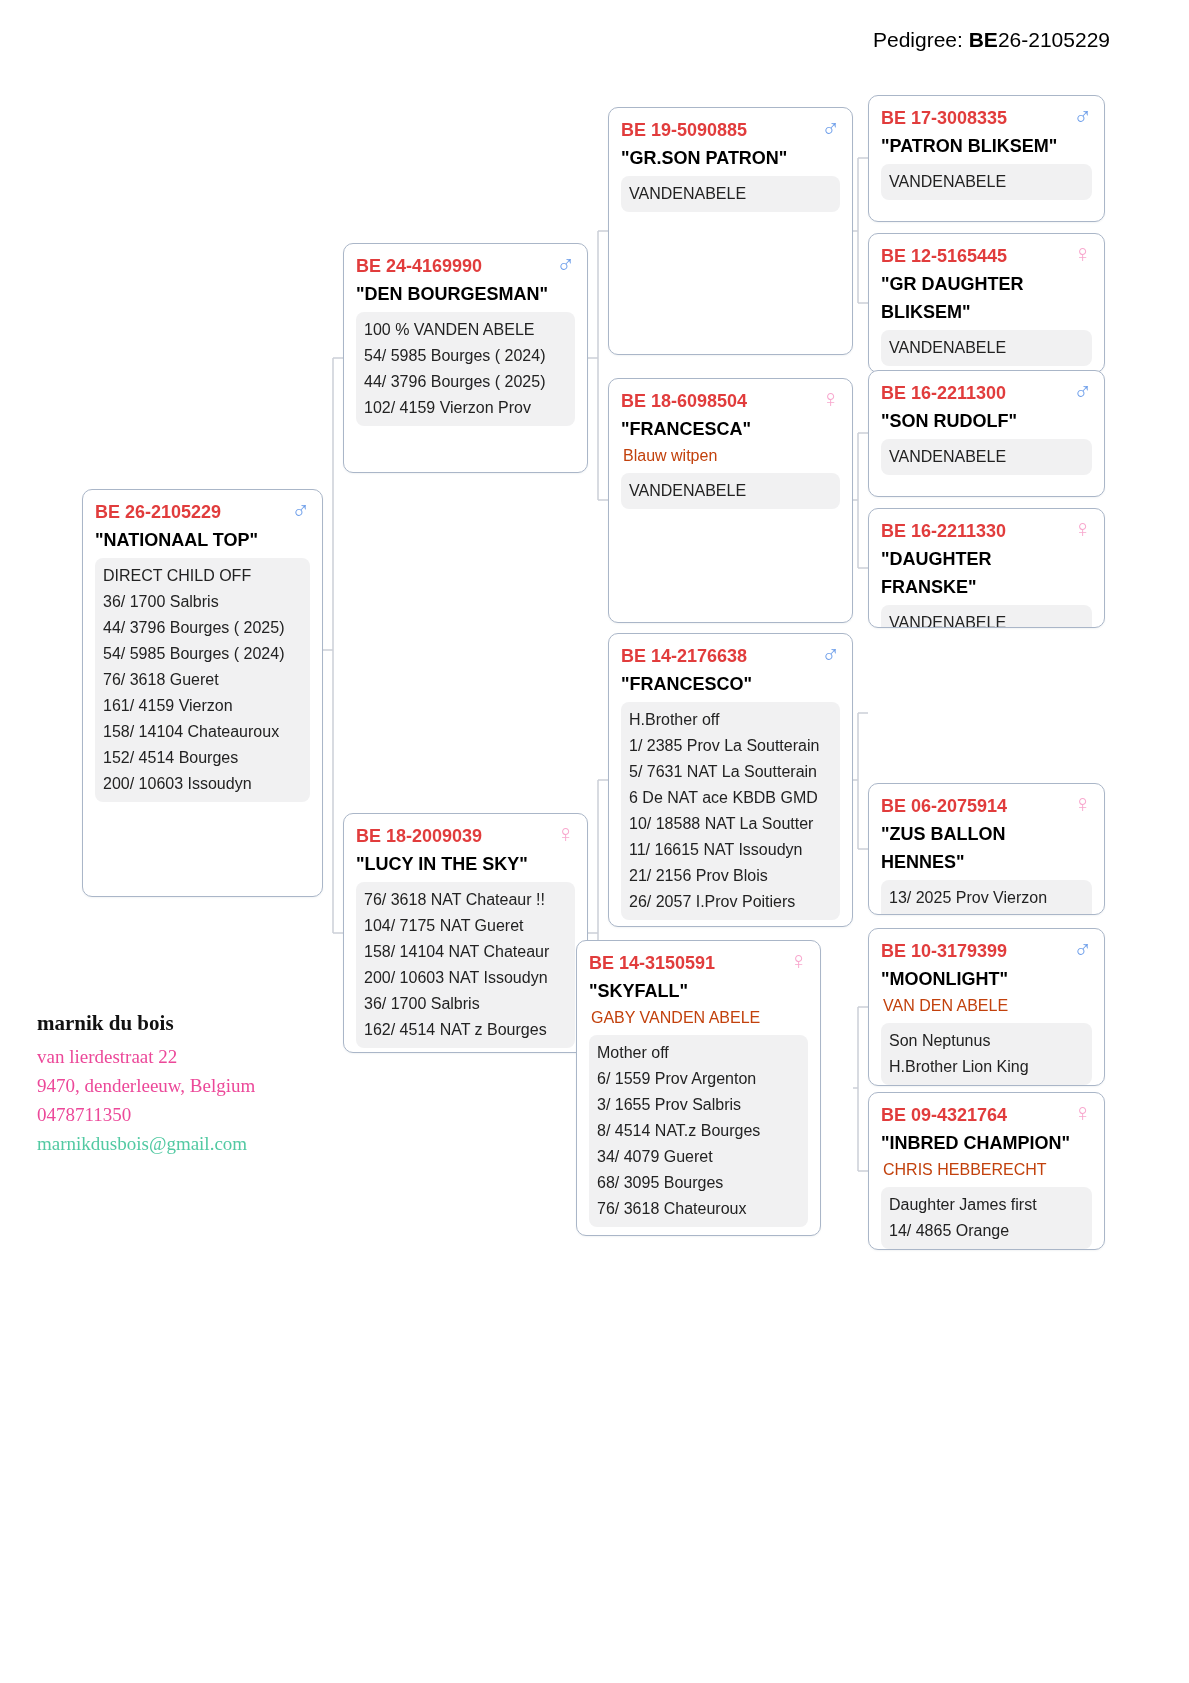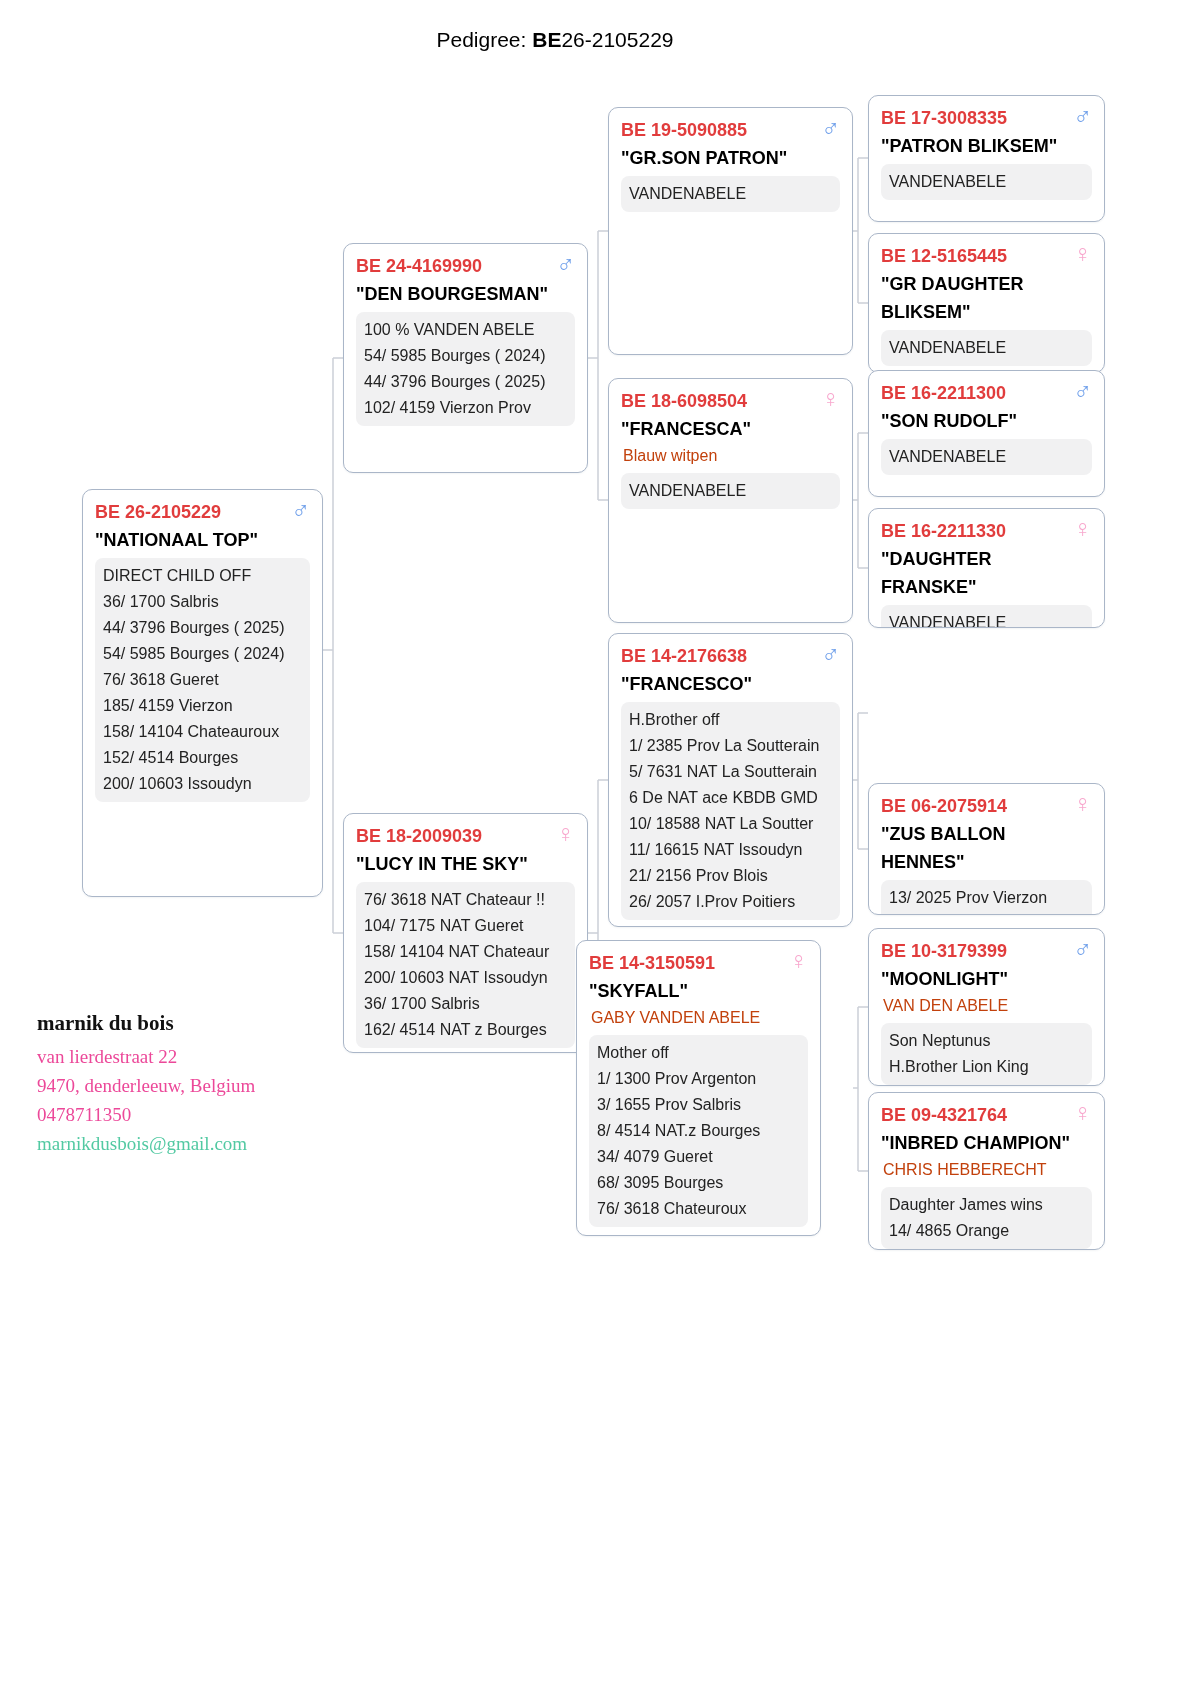--- a/index.html
+++ b/index.html
@@ -11,21 +11,21 @@
     --info-bg:#f1f1f2;
     --connector:#ccd0d8;
   }
   *{box-sizing:border-box;margin:0;padding:0;}
   html,body{background:#fff;}
   body{
     width:1189px;height:1683px;position:relative;overflow:hidden;
     font-family:"Liberation Sans", sans-serif;color:#111;
   }
   .page-title{
-    position:absolute;left:0;top:28px;width:1110px;text-align:center;
+    position:absolute;left:0;top:28px;width:1110px;text-align:right;
     font-size:21px;color:#000;
   }
   .page-title b{font-weight:bold;}
   .tree{position:absolute;left:0;top:0;width:1189px;height:1683px;}
   svg.connectors{position:absolute;left:0;top:0;z-index:0;}
   .box{
     position:absolute;z-index:1;background:#fff;
     border:1.5px solid var(--box-border);border-radius:10px;
     padding:8px 12px 10px 12px;overflow:hidden;
     box-shadow:0 1px 2px rgba(40,60,90,0.06);
@@ -69,21 +69,21 @@
       <span class="sex-icon" data-sex="male"></span>
     </div>
     <div class="pigeon-name">"NATIONAAL TOP"</div>
     <div class="pre-info"></div>
     <div class="info-panel">
         <div class="info-line">DIRECT CHILD OFF</div>
         <div class="info-line">36/ 1700 Salbris</div>
         <div class="info-line">44/ 3796 Bourges ( 2025)</div>
         <div class="info-line">54/ 5985 Bourges ( 2024)</div>
         <div class="info-line">76/ 3618 Gueret</div>
-        <div class="info-line">185/ 4159 Vierzon</div>
+        <div class="info-line">161/ 4159 Vierzon</div>
         <div class="info-line">158/ 14104 Chateauroux</div>
         <div class="info-line">152/ 4514 Bourges</div>
         <div class="info-line">200/ 10603 Issoudyn</div>
       </div>
   </div>
 
   <div class="box" style="left:343px;top:243px;width:245px;height:230px">
     <div class="box-head">
       <span class="ring">BE 24-4169990</span>
       <span class="sex-icon" data-sex="male"></span>
@@ -164,21 +164,21 @@
     <div class="box-head">
       <span class="ring">BE 14-3150591</span>
       <span class="sex-icon" data-sex="female"></span>
     </div>
     <div class="pigeon-name">"SKYFALL"</div>
     <div class="pre-info">
         <div class="info-line">GABY VANDEN ABELE</div>
       </div>
     <div class="info-panel">
         <div class="info-line">Mother off</div>
-        <div class="info-line">1/ 1300 Prov Argenton</div>
+        <div class="info-line">6/ 1559 Prov Argenton</div>
         <div class="info-line">3/ 1655 Prov Salbris</div>
         <div class="info-line">8/ 4514 NAT.z Bourges</div>
         <div class="info-line">34/ 4079 Gueret</div>
         <div class="info-line">68/ 3095 Bourges</div>
         <div class="info-line">76/ 3618 Chateuroux</div>
       </div>
   </div>
 
   <div class="box" style="left:868px;top:95px;width:237px;height:127px">
     <div class="box-head">
@@ -260,21 +260,21 @@
   <div class="box" style="left:868px;top:1092px;width:237px;height:158px">
     <div class="box-head">
       <span class="ring">BE 09-4321764</span>
       <span class="sex-icon" data-sex="female"></span>
     </div>
     <div class="pigeon-name">"INBRED CHAMPION"</div>
     <div class="pre-info">
         <div class="info-line">CHRIS HEBBERECHT</div>
       </div>
     <div class="info-panel">
-        <div class="info-line">Daughter James wins</div>
+        <div class="info-line">Daughter James first</div>
         <div class="info-line">14/ 4865 Orange</div>
       </div>
   </div>
 
 </div>
 
 <div class="owner">
   <div class="owner-name">marnik du bois</div>
   <div class="owner-line">van lierdestraat 22</div>
   <div class="owner-line">9470, denderleeuw, Belgium</div>

